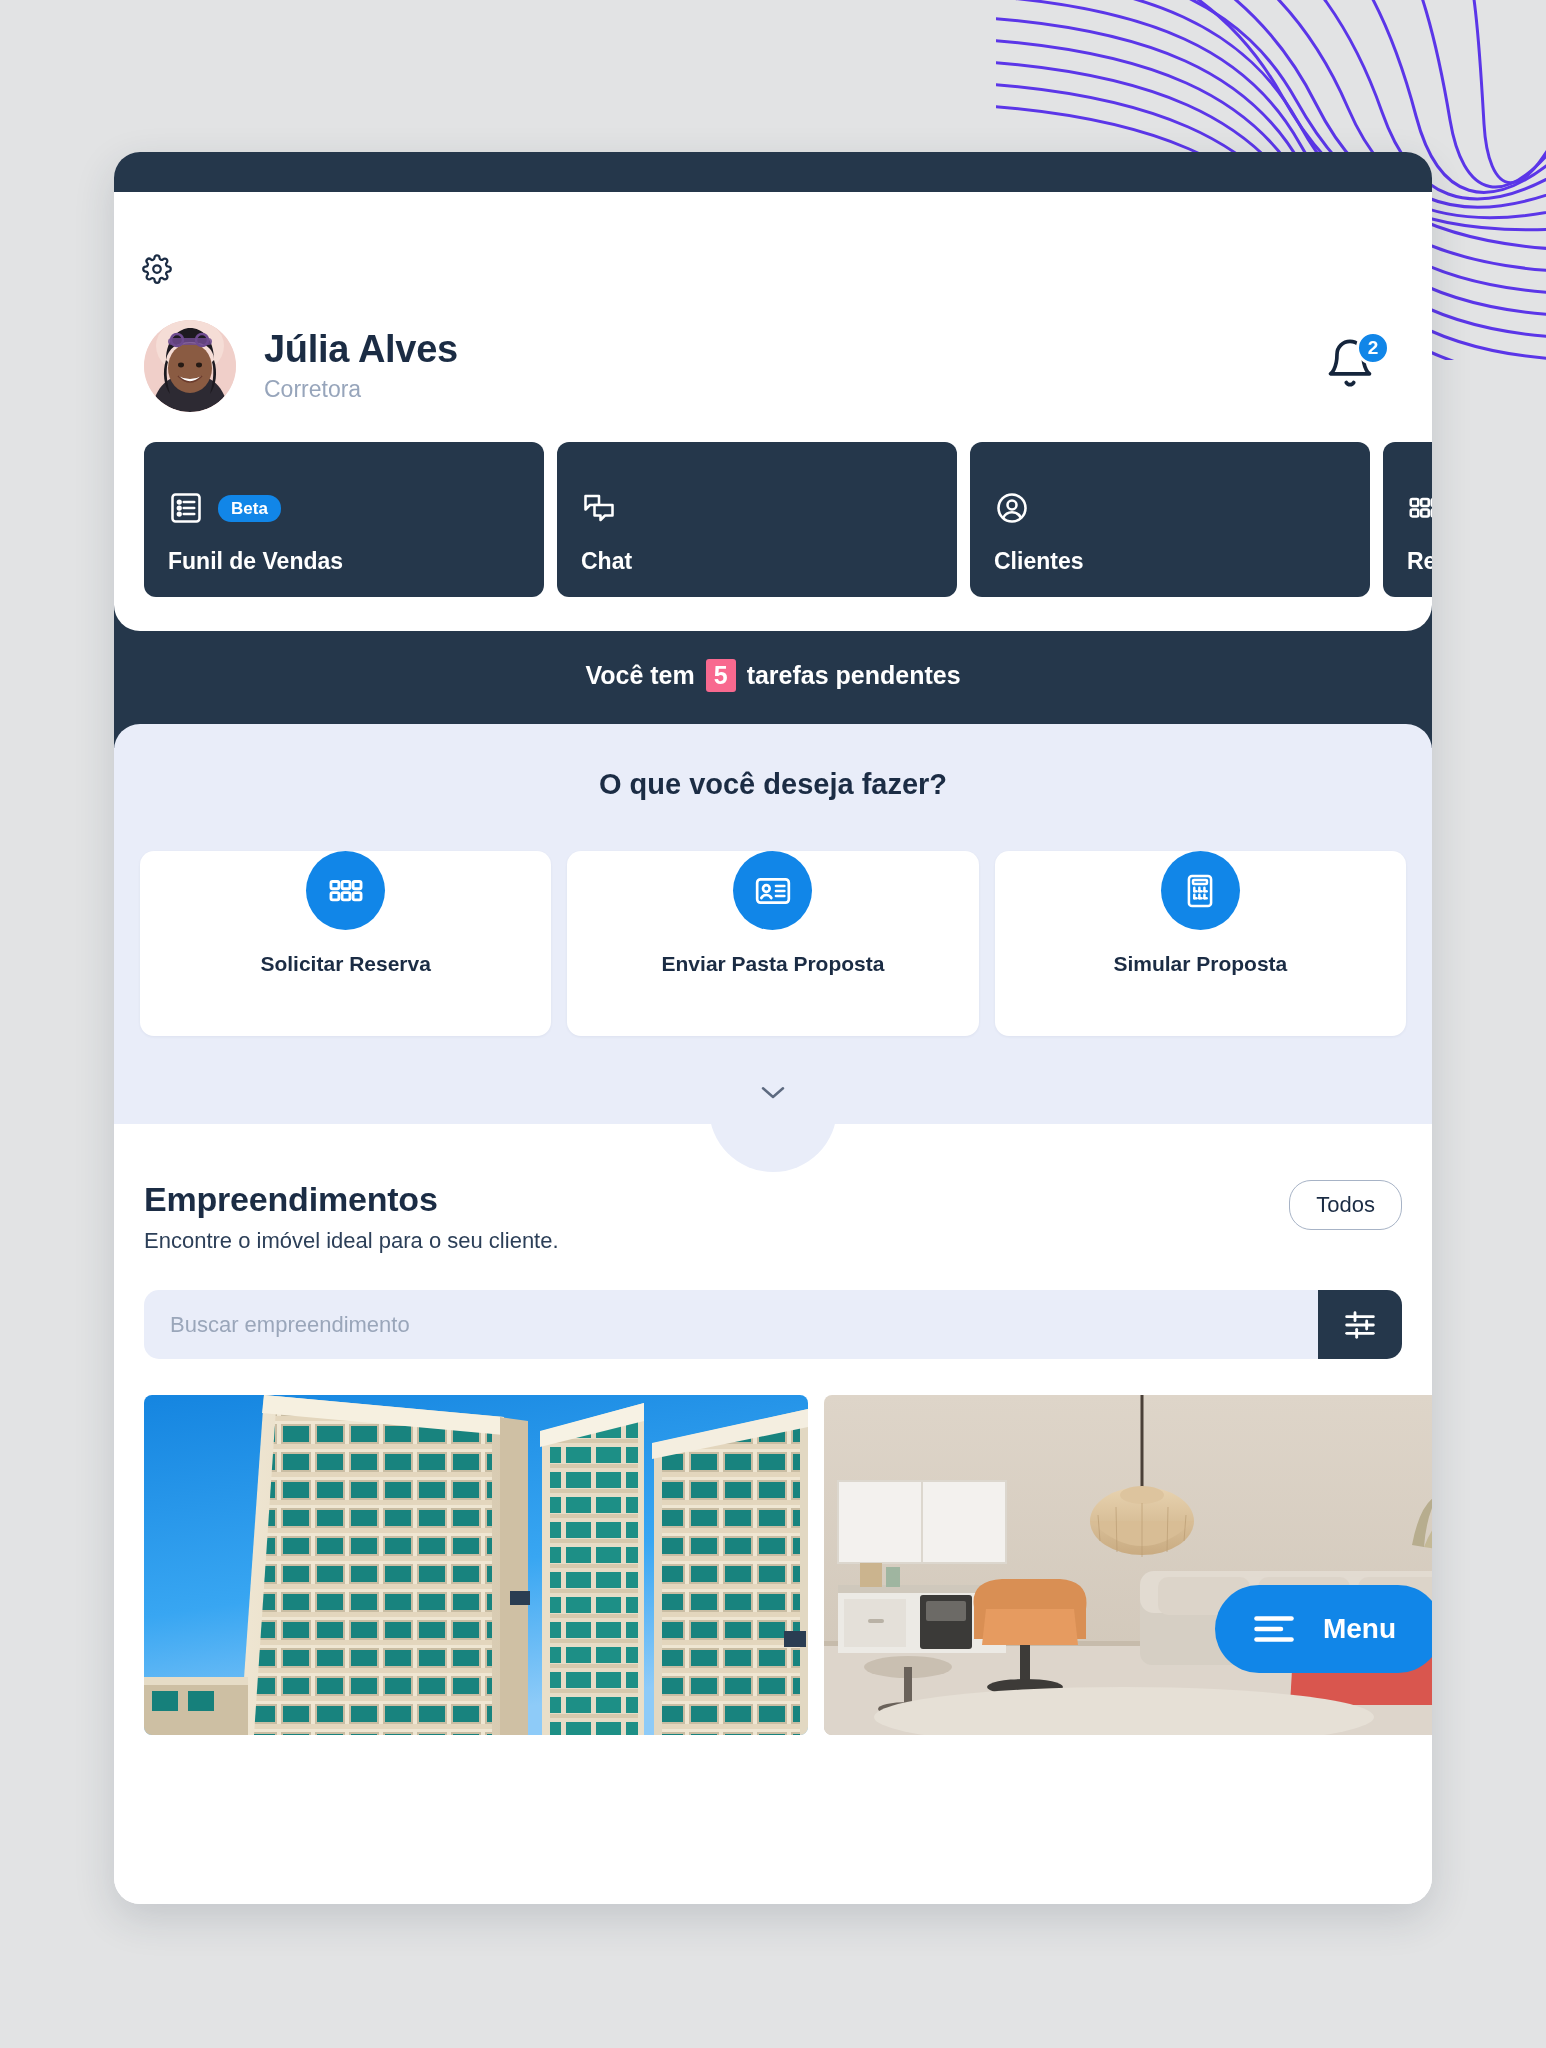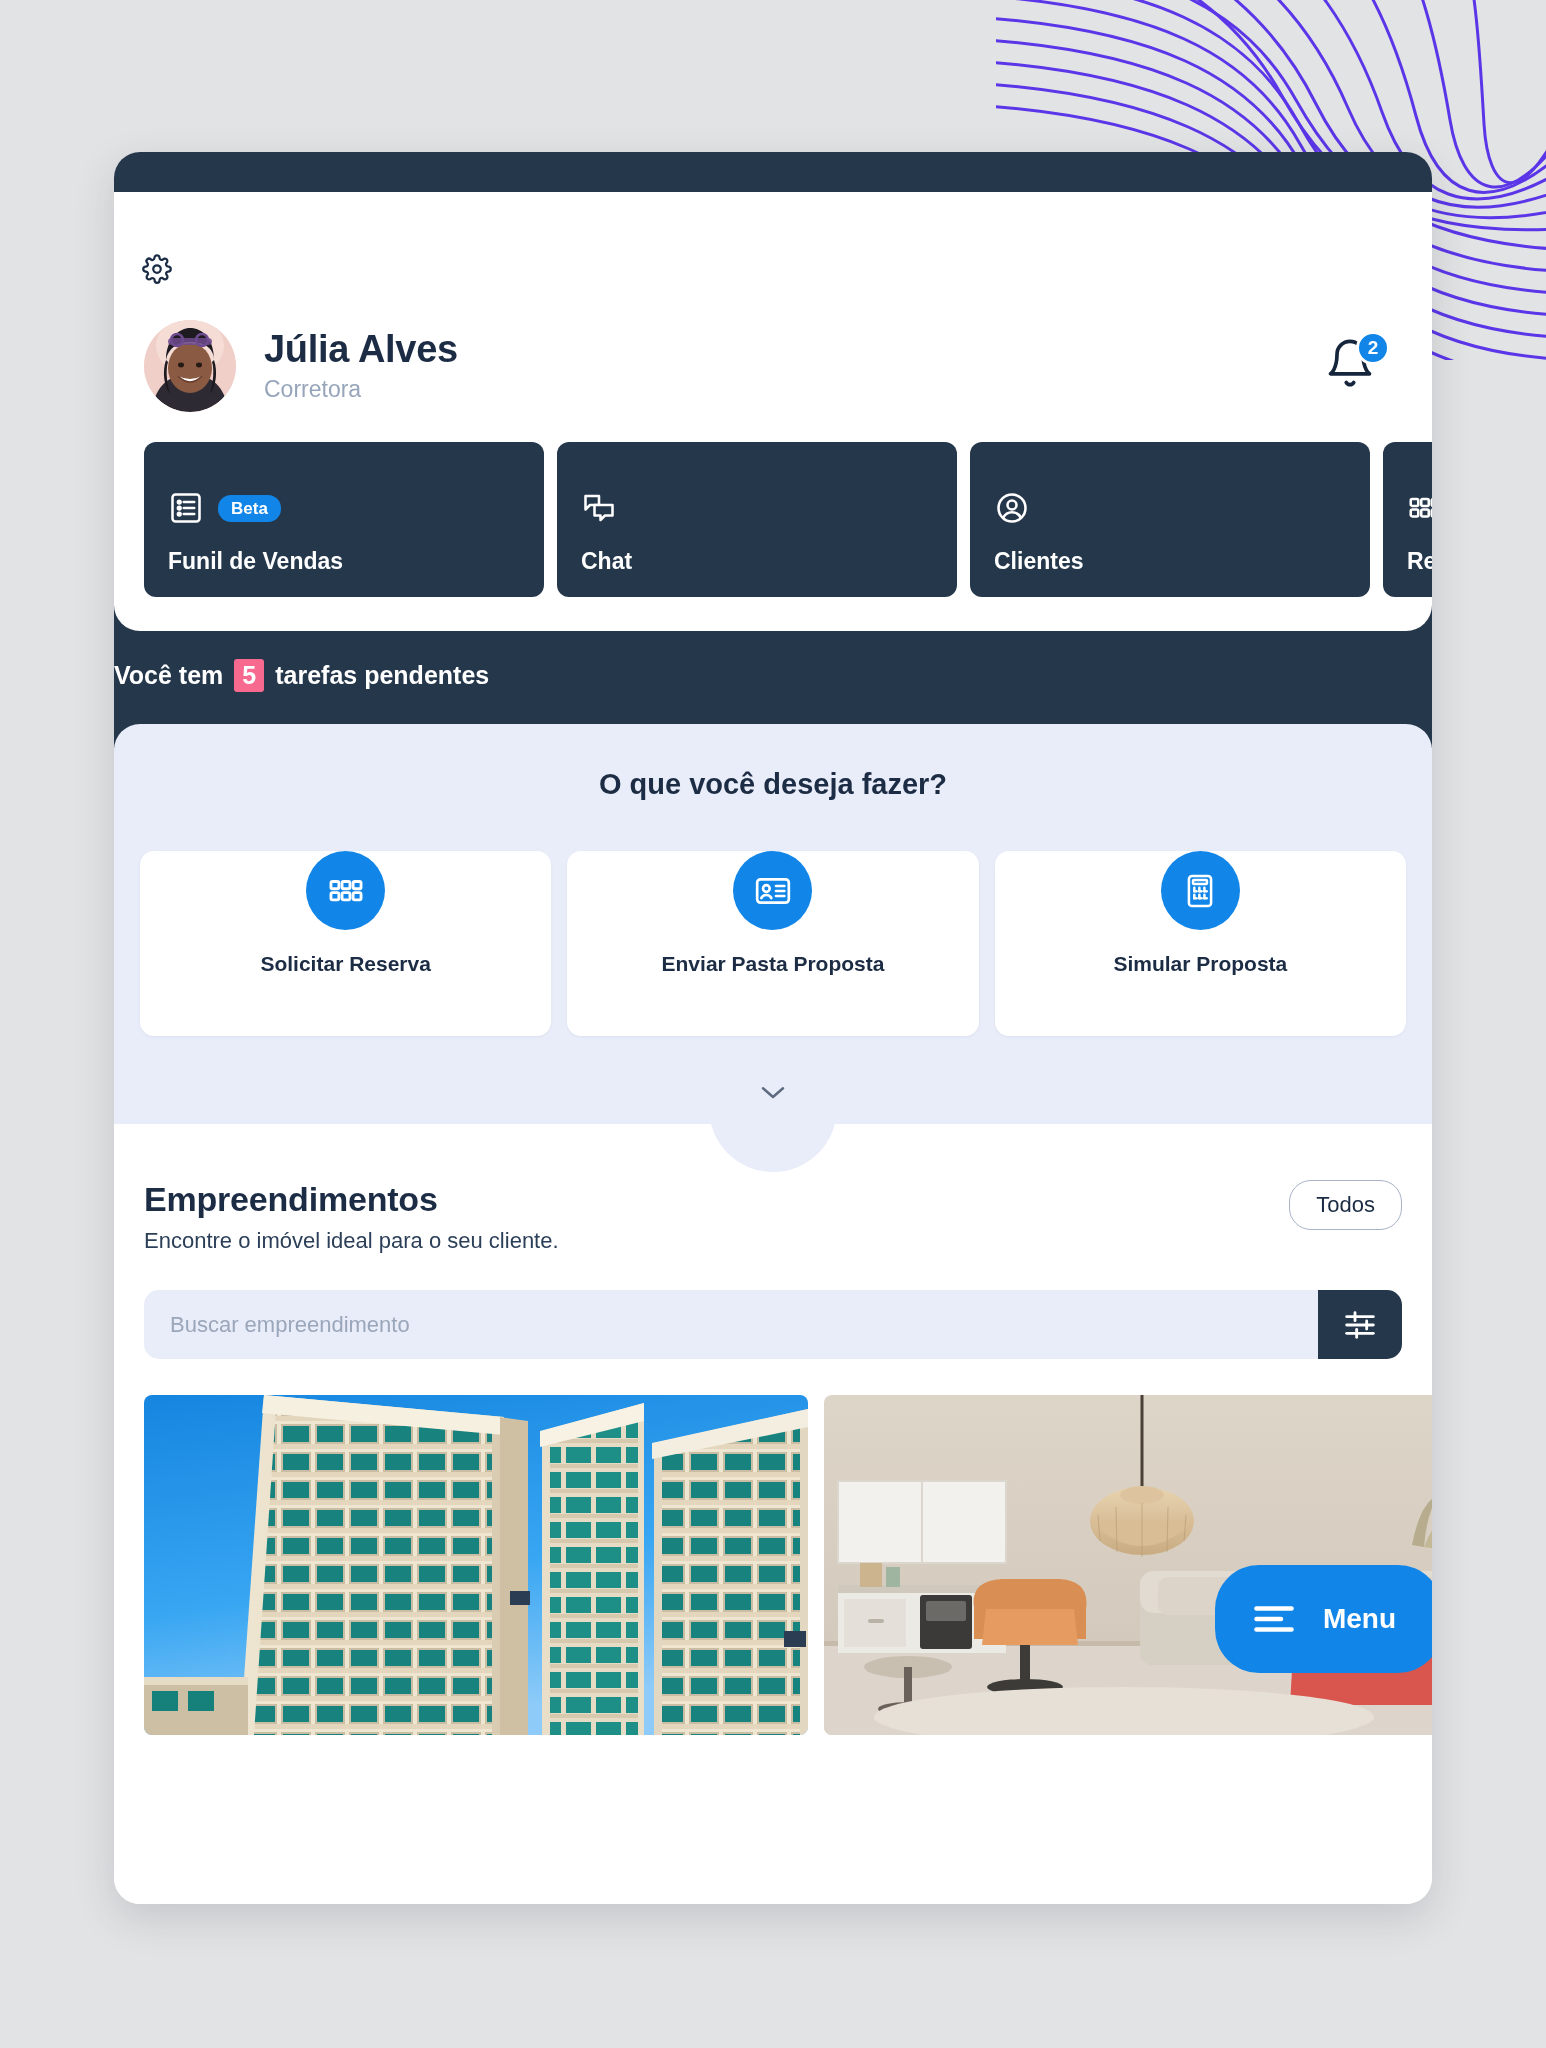--- a/index.html
+++ b/index.html
@@ -161,20 +161,21 @@
   }
   .nav-card-label {
     color: #ffffff;
     font-size: 23px;
     font-weight: 700;
   }
 
   
   #tasks-banner {
     background: #25374b;
+    text-align: center;
     padding: 54px 0 56px;
     margin-top: -26px;
     position: relative;
     z-index: 1;
   }
   #tasks-text {
     color: #ffffff;
     font-size: 25px;
     font-weight: 700;
     display: inline-flex;
@@ -327,21 +328,21 @@
   }
   .gallery-item svg { display: block; }
 
   
   #menu-fab {
     position: absolute;
     right: -10px;
     bottom: 62px;
     background: #1186e8;
     border-radius: 44px;
-    height: 108px;
+    height: 88px;
     padding: 0 46px 0 38px;
     display: flex;
     align-items: center;
     gap: 28px;
     cursor: pointer;
     z-index: 20;
   }
   #menu-fab-label {
     color: #ffffff;
     font-size: 28px;

